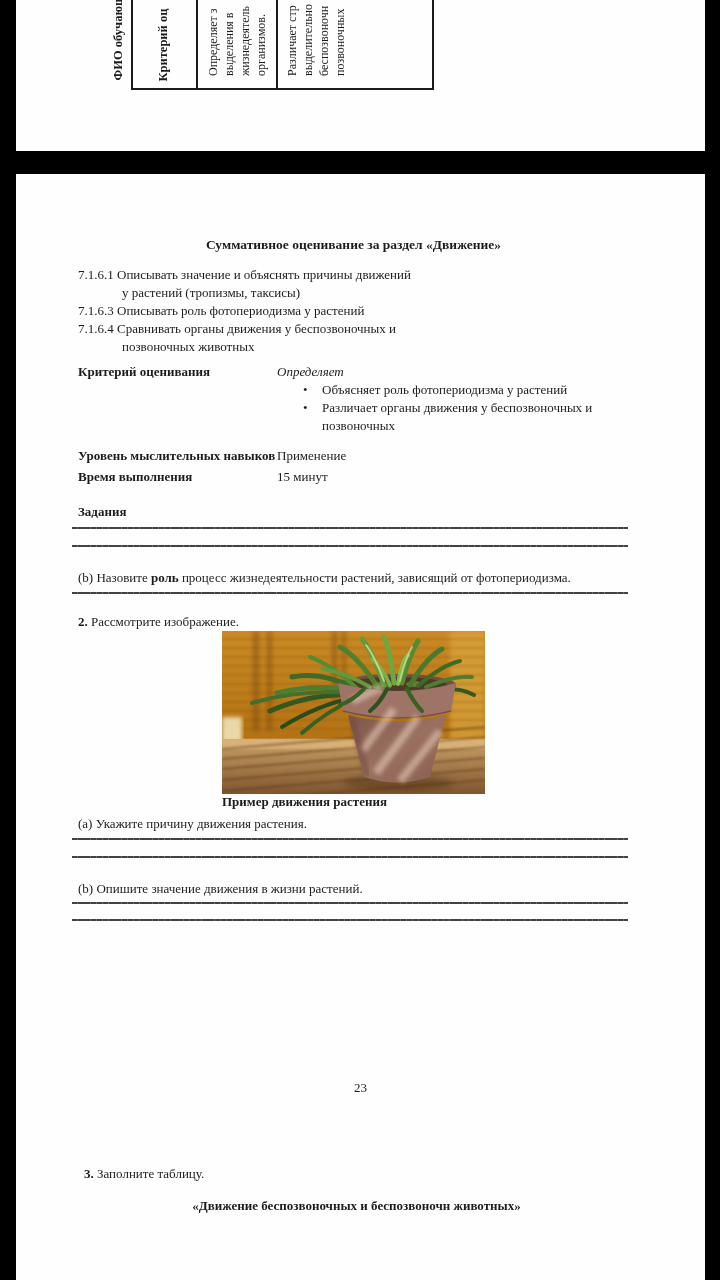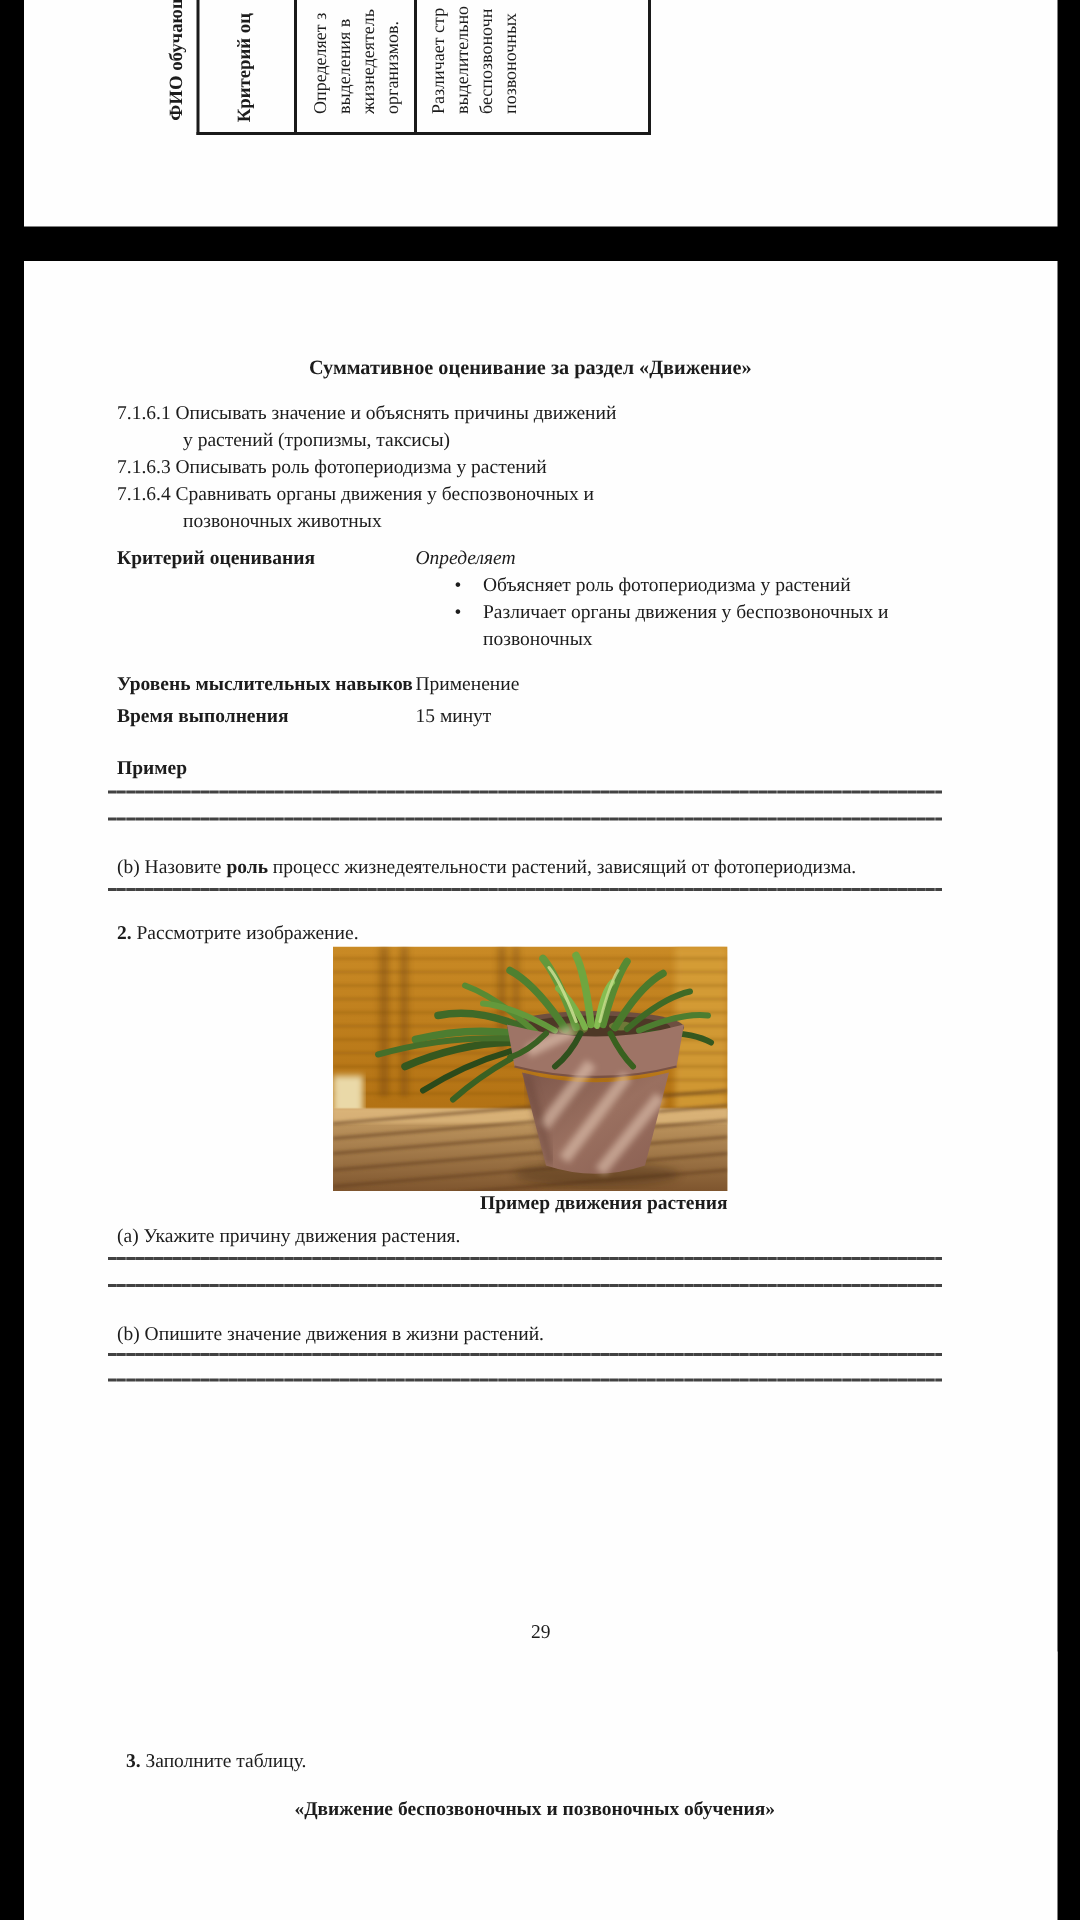--- a/index.html
+++ b/index.html
@@ -53,21 +53,21 @@
   .ln.sm { height:8px; }
   .ln.sm2 { height:7px; }
   .ln.sm3 { height:6px; }
   .ln.h17 { height:17px; }
   .ln::after {
     content:""; position:absolute; left:-6px; right:1px; bottom:0; height:2px;
     background:repeating-linear-gradient(90deg,#424242 0 5.4px,#6e6e6e 5.4px 6.2px);
   }
   .photo-wrap { margin-left:144px; width:263px; }
   .photo-wrap svg { display:block; }
-  .photo-caption { text-align:right; font-weight:bold; line-height:16px; font-size:13px; }
+  .photo-caption { text-align:left; font-weight:bold; line-height:16px; font-size:13px; }
   .page-num { position:absolute; left:0; right:0; top:905px; text-align:center; font-size:13px; }
 
   
   .p3 { box-sizing:border-box; padding:64px 76px 0 68px; font-size:13px; line-height:18px; }
   .p3-title { text-align:center; font-weight:bold; margin-top:14px; }
 </style>
 </head>
 <body>
 
 <div class="viewer">
@@ -120,21 +120,21 @@
       <div class="row mt12">
         <div class="lbl">Уровень мыслительных навыков</div>
         <div class="val">Применение</div>
       </div>
 
       <div class="row mt9">
         <div class="lbl">Время выполнения</div>
         <div class="val">15 минут</div>
       </div>
 
-      <div class="b mt17">Пример</div>
+      <div class="b mt17">Задания</div>
 
       <div class="ln sm"></div>
       <div class="ln"></div>
 
       <div class="mt22"><span>(b) Назовите </span><span class="b">роль</span><span> процесс жизнедеятельности растений, зависящий от фотопериодизма.</span></div>
       <div class="ln sm2"></div>
 
       <div class="mt19"><span class="b">2.</span><span> Рассмотрите изображение.</span></div>
 
       <div class="photo-wrap">
@@ -250,24 +250,24 @@
       </div>
 
       <div class="mt5">(a) Укажите причину движения растения.</div>
       <div class="ln sm2"></div>
       <div class="ln"></div>
 
       <div class="mt22">(b) Опишите  значение движения в жизни растений.</div>
       <div class="ln sm3"></div>
       <div class="ln h17"></div>
 
-      <div class="page-num">29</div>
+      <div class="page-num">23</div>
     </div>
   </div>
 
   <div class="page" id="page3">
     <div class="p3">
       <div><span class="b">3.</span><span> Заполните таблицу.</span></div>
-      <div class="p3-title">«Движение беспозвоночных и позвоночных обучения»</div>
+      <div class="p3-title">«Движение беспозвоночных и беспозвоночн животных»</div>
     </div>
   </div>
 
 </div>
 
 </body></html>

